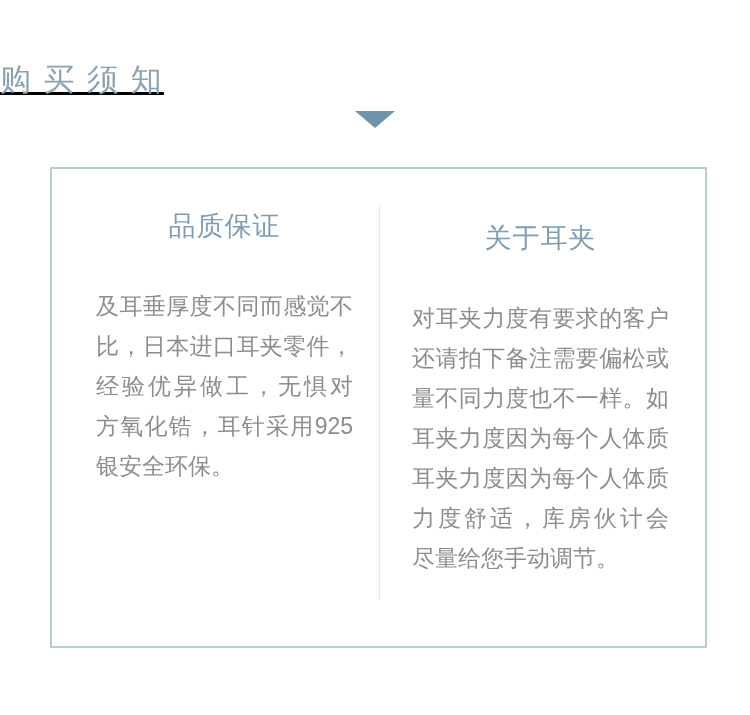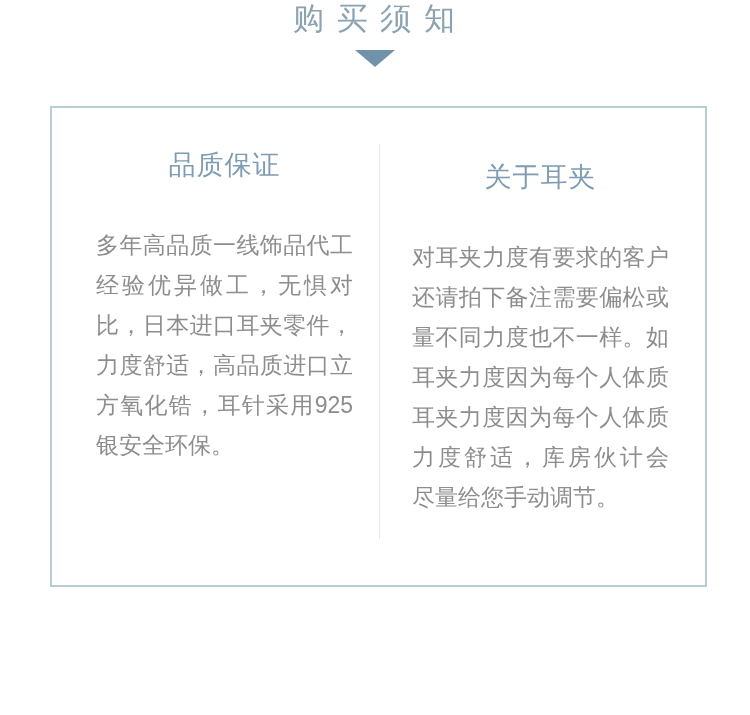--- a/index.html
+++ b/index.html
@@ -9,21 +9,22 @@
   body {
     width: 750px;
     height: 715px;
     background: #ffffff;
     font-family: "Liberation Sans", sans-serif;
     overflow: hidden;
   }
 
   
   .notice-header {
-    text-align: center;
+    padding-top: 61px;
+    text-decoration: underline;
   }
   .notice-title {
     margin: 0;
     font-size: 31px;
     line-height: 37px;
     font-weight: 400;
     letter-spacing: 2px;
     color: #8ba3b1;
   }
   .triangle-down {
@@ -93,24 +94,23 @@
   <header class="notice-header">
     <h1 class="notice-title">购 买 须 知</h1>
     <div class="triangle-down"></div>
   </header>
 
   <section class="notice-panel">
 
     <div class="panel-col left">
       <h2 class="col-heading">品质保证</h2>
       <div class="body-text">
-        <div class="ln">多年高品质一线饰品代工</div>
+        <div class="ln">及耳垂厚度不同而感觉不</div>
+        <div class="ln">比，日本进口耳夹零件，</div>
         <div class="ln">经验优异做工，无惧对</div>
-        <div class="ln">比，日本进口耳夹零件，</div>
-        <div class="ln">力度舒适，高品质进口立</div>
         <div class="ln">方氧化锆，耳针采用925</div>
         <div class="ln">银安全环保。</div>
       </div>
     </div>
 
     <div class="column-divider"></div>
 
     <div class="panel-col right">
       <h2 class="col-heading">关于耳夹</h2>
       <div class="body-text">

